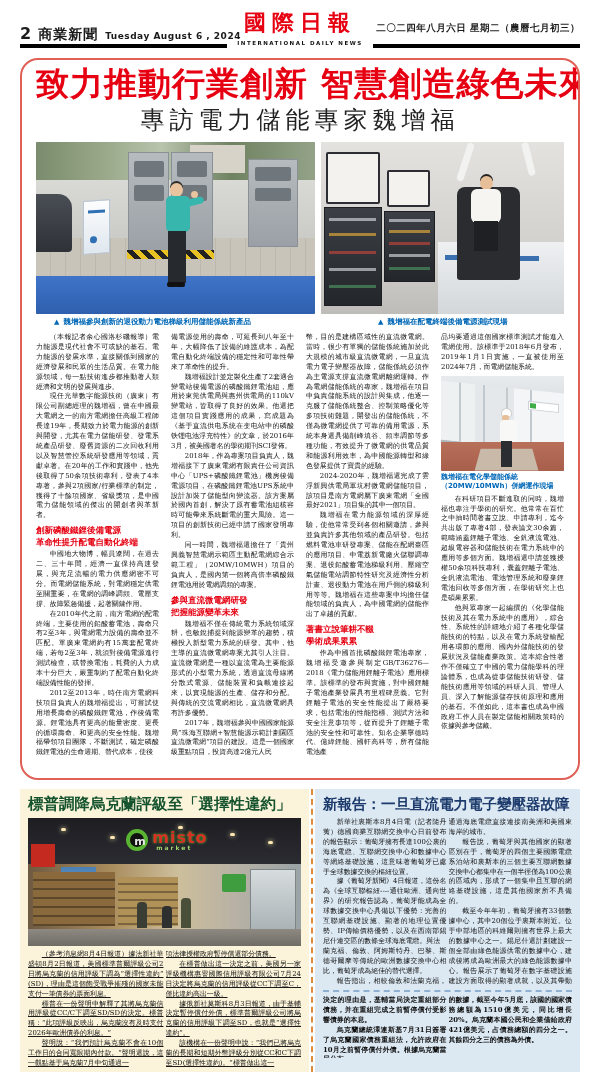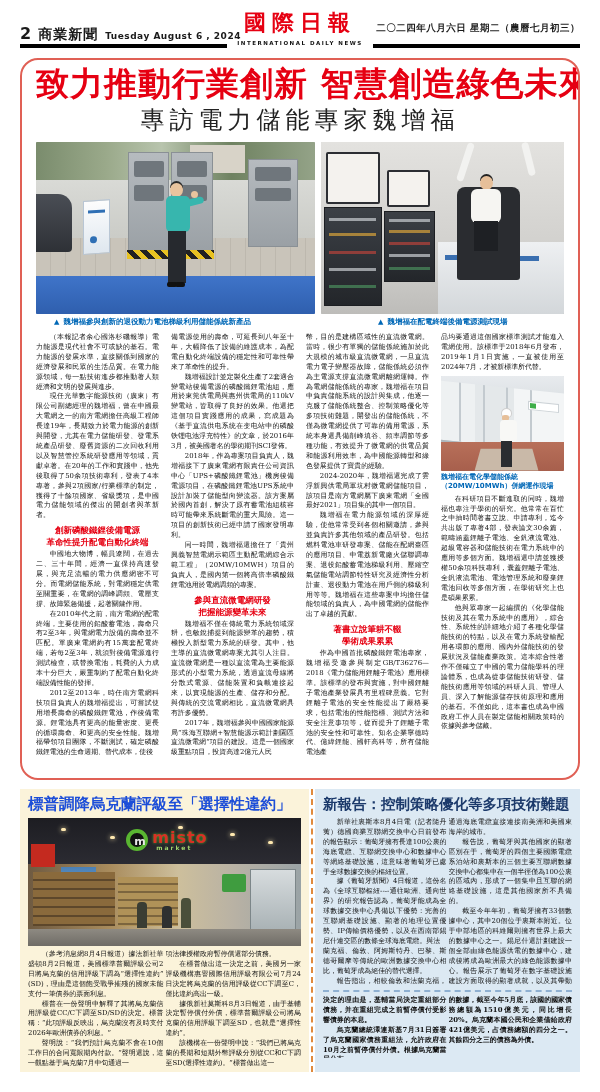--- a/index.html
+++ b/index.html
@@ -35,21 +35,21 @@
   .caprow{display:flex;gap:6px;margin-top:3px;}
   .cap{font:700 7.5px "DejaVu Sans",sans-serif;color:#0068b7;}
   .cap1{width:53.5%;padding-left:18px;box-sizing:border-box;}
   .cap2{width:46.5%;text-align:center;}
   .cap .tri{font-size:7px;margin-right:4px;}
   .bodycols{display:flex;gap:12px;margin-top:6px;height:428px;}
   .bcol{flex:1 1 0;overflow:hidden;}
   .body-p{font-size:6.9px;line-height:9.9px;text-align:justify;margin:0;text-indent:2em;
     font-family:"DejaVu Serif",serif;color:#111;}
   .body-p.noindent{text-indent:0;}
-  .red-subhead{font:700 8.5px "DejaVu Sans",sans-serif;color:#e60012;text-align:center;
+  .red-subhead{font:700 8.5px "DejaVu Sans",sans-serif;color:#e60012;text-align:left;
     line-height:12px;margin:3px 0 2px;}
   
   .ph3{width:100%;height:95px;margin:3px 0 2px;}
   .cap3{font:700 7px "DejaVu Sans",sans-serif;color:#0068b7;line-height:9.5px;margin-bottom:3px;}
   
   .p1-sky{position:absolute;inset:0 0 78% 0;background:linear-gradient(90deg,#7a8c6d,#9aa98a 25%,#b8c4ad 45%,#6f8261 70%,#94a388);}
   .p1-bldg{position:absolute;left:55%;top:2%;width:20%;height:16%;background:#d8d3c8;}
   .p1-wall{position:absolute;left:0;right:0;top:22%;height:40%;background:linear-gradient(#d9dad6,#c8c9c4);}
   .p1-ground{position:absolute;left:0;right:0;top:56%;height:24%;background:
     repeating-linear-gradient(90deg,#c9c4ba 0 14px,#bdb8ae 14px 15px),linear-gradient(#c9c4ba,#b5b0a6);}
@@ -112,26 +112,26 @@
   .p3-man{position:absolute;left:46%;top:34%;width:10%;height:60%;}
   .p3-helm{position:absolute;left:28%;top:0;width:9px;height:8px;border-radius:50% 50% 40% 40%;background:#fdfdfd;border:1px solid #cfcfcf;}
   .p3-face{position:absolute;left:32%;top:7px;width:7px;height:6px;border-radius:40%;background:#e6bf99;}
   .p3-body{position:absolute;left:16%;top:12px;width:17px;height:22px;border-radius:4px;background:#f8f8f6;}
   .p3-leg{position:absolute;left:24%;top:33px;width:11px;height:26px;background:#2a2d31;}
   
   .botrow{display:flex;margin:9px 20px 0;height:283px;}
   .box-ukr{width:289px;background:#fbf3da;padding:5px 8px 6px;box-sizing:border-box;overflow:hidden;}
   .dash-v{width:0;border-left:2px dashed #e08a3c;margin:0 2px;}
   .box-prt{flex:1;background:#dce9f3;padding:5px 8px 6px;box-sizing:border-box;overflow:hidden;}
-  .ukr-title{font:700 15.5px "DejaVu Serif",serif;color:#1d4ed8;letter-spacing:0;text-align:justify;
+  .ukr-title{font:700 15.5px "DejaVu Serif",serif;color:#14532d;letter-spacing:0;text-align:justify;
     line-height:20px;white-space:nowrap;}
   .prt-title{font:700 14.5px "DejaVu Serif",serif;color:#1c3a6b;line-height:20px;white-space:nowrap;}
   .twocol{display:flex;gap:2px;margin-top:4px;}
   .twocol .c{flex:1 1 0;overflow:hidden;}
-  .box-ukr .twocol{height:118px;}
+  .box-ukr .twocol{height:118px;text-decoration:underline;}
   .prt-cols{height:168px;}
   .dash-h{border:none;border-top:2px dashed #8fb0d1;margin:4px 0 3px;}
   .cont-cols{height:62px;font-weight:bold;}
   
   .phm{width:100%;height:128px;position:relative;overflow:hidden;background:#26262b;margin-top:4px;}
   .pm-ceil{position:absolute;inset:0 0 62% 0;background:linear-gradient(#1d1d22,#2c2c33);}
   .pm-light{position:absolute;width:5px;height:3px;background:#ffe9b0;border-radius:2px;box-shadow:0 0 5px #ffe9b0;}
   .pm-store{position:absolute;left:0;right:0;top:36%;bottom:12%;background:linear-gradient(90deg,#6e5a41,#a98c5d 30%,#cdbf9c 55%,#b9b2a4 75%,#9aa3a6);}
   .pm-shelf{position:absolute;left:2%;top:42%;width:30%;height:42%;background:
     repeating-linear-gradient(#8a6a3c 0 7px,#5d472b 7px 9px);}
@@ -288,21 +288,21 @@
         <p class="body-p">2024-2020年，魏增福還完成了雲浮新興供電局軍坑村微電網儲能項目，該項目是南方電網屬下廣東電網「全國最好2021」項目集的其中一個項目。</p>
         <p class="body-p">魏增福在電力能源領域的深厚經驗，使他常常受到各個相關邀請，參與並負責許多其他領域的產品研發。包括燃料電池車研發專案、儲能在配網臺區的應用項目、中電荔新電廠火儲聯調專案、退役鉛酸蓄電池梯級利用、壓縮空氣儲能電站調節特性研究及經濟性分析計畫、退役動力電池在用戶側的梯級利用等等。魏增福在這些專案中均擔任儲能領域的負責人，為中國電網的儲能作出了卓越的貢獻。</p>
         <div class="red-subhead">
           <div>著書立說筆耕不輟</div>
           <div>學術成果累累</div>
         </div>
         <p class="body-p">作為中國首批磷酸鐵鋰電池專家，魏增福受邀參與制定GB/T36276—2018《電力儲能用鋰離子電池》應用標準。該標準的發布與實施，對中國鋰離子電池產業發展具有里程碑意義。它對鋰離子電池的安全性能提出了嚴格要求，包括電池的性能指標、測試方法和安全注意事項等，從而提升了鋰離子電池的安全性和可靠性。知名企業寧德時代、億緯鋰能、國軒高科等，所有儲能電池產</p>
       </div>
     <div class="bcol">
       <div>
-          <p class="body-p noindent">品均要通過這個國家標準測試才能進入電網使用。該標準于2018年6月發布，2019年1月1日實施，一直被使用至2024年7月，才被新標準所代替。</p>
+          <p class="body-p noindent">品均要通過這個國家標準測試才能進入電網使用。該標準于2018年6月發布，2019年1月1日實施，一直被使用至2024年7月，而電網儲能系統。</p>
         </div>
 
       <div class="photo ph3">
         <div class="p3-sky"></div>
         <div class="p3-cont">
           <span class="p3-seam" style="left:18%"></span>
             <span class="p3-seam" style="left:36%"></span>
           <span class="p3-seam" style="left:54%"></span>
             <span class="p3-seam" style="left:72%"></span>
           <div class="p3-logo">
@@ -369,21 +369,21 @@
           <p class="body-p">在標普做出這一決定之前，美國另一家評級機構惠譽國際信用評級有限公司7月24日決定將烏克蘭的信用評級從CC下調至C，僅比違約高出一級。</p>
           <p class="body-p">據俄新社莫斯科8月3日報道，由于基輔決定暫停償付外債，標準普爾評級公司將烏克蘭的信用評級下調至SD，也就是“選擇性違約”。</p>
           <p class="body-p">該機構在一份聲明中說：“我們已將烏克蘭的長期和短期外幣評級分別從CC和C下調至SD(選擇性違約)。”標普做出這一</p>
         </div>
     </div>
   </div>
 
   <div class="dash-v"></div>
 
   <div class="box-prt">
-    <div class="prt-title">新報告：控制策略優化等多項技術難題</div>
+    <div class="prt-title">新報告：一旦直流電力電子變壓器故障</div>
     <div class="twocol prt-cols">
       <div class="c">
           <p class="body-p">新華社裏斯本8月4日電（記者隨丹荑）德國商業互聯網交換中心日前發布的報告顯示：葡萄牙擁有長達100公裏的海底電纜、互聯網交換中心和數據中心等網絡基礎設施，這意味著葡萄牙已處于全球數據交換的樞紐位置。</p>
           <p class="body-p">據《葡萄牙新聞》4日報道，這份名為《全球互聯樞紐----通往歐洲、通向世界》的研究報告認為，葡萄牙能成為全球數據交換中心具備以下優勢：完善的互聯網基礎設施、顯著的地理位置優勢、IP傳輸價格優勢，以及在西南部錫尼什連交區的數條全球海底電纜。與法</p>
           <p class="body-p noindent">蘭克福、倫敦、阿姆斯特丹、巴黎、斯德哥爾摩等傳統的歐洲數據交換中心相比，葡萄牙成為絕佳的替代選擇。</p>
           <p class="body-p">報告指出，相較倫敦和法蘭克福，裏斯本位置獨特，是這三者中唯一一個</p>
         </div>
       <div class="c">
           <p class="body-p noindent">通過海底電纜直接連接南美洲和美國東海岸的城市。</p>
           <p class="body-p">報告說，葡萄牙與其他國家的顯著區別在于，葡萄牙的四個主要國際電纜系泊站和裏斯本的三個主要互聯網數據交換中心都集中在一個半徑僅為100公裏的區域內，形成了一個集中且互聯的網絡基礎設施，這是其他國家所不具備的。</p>

